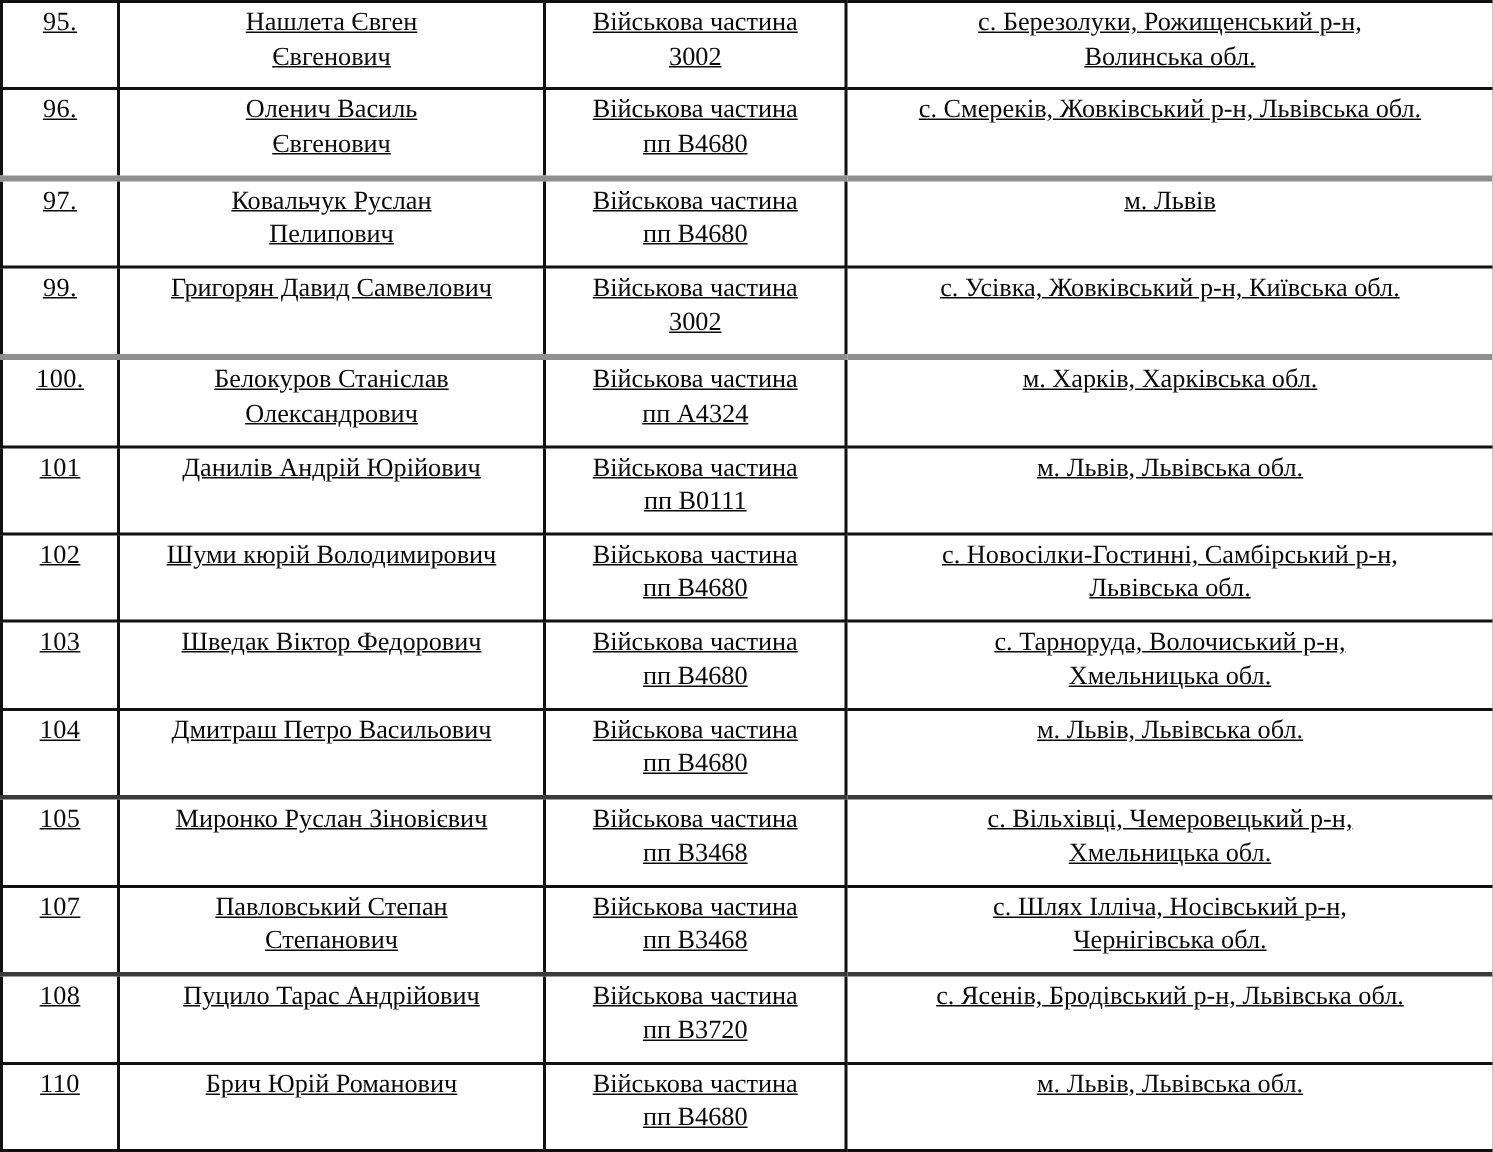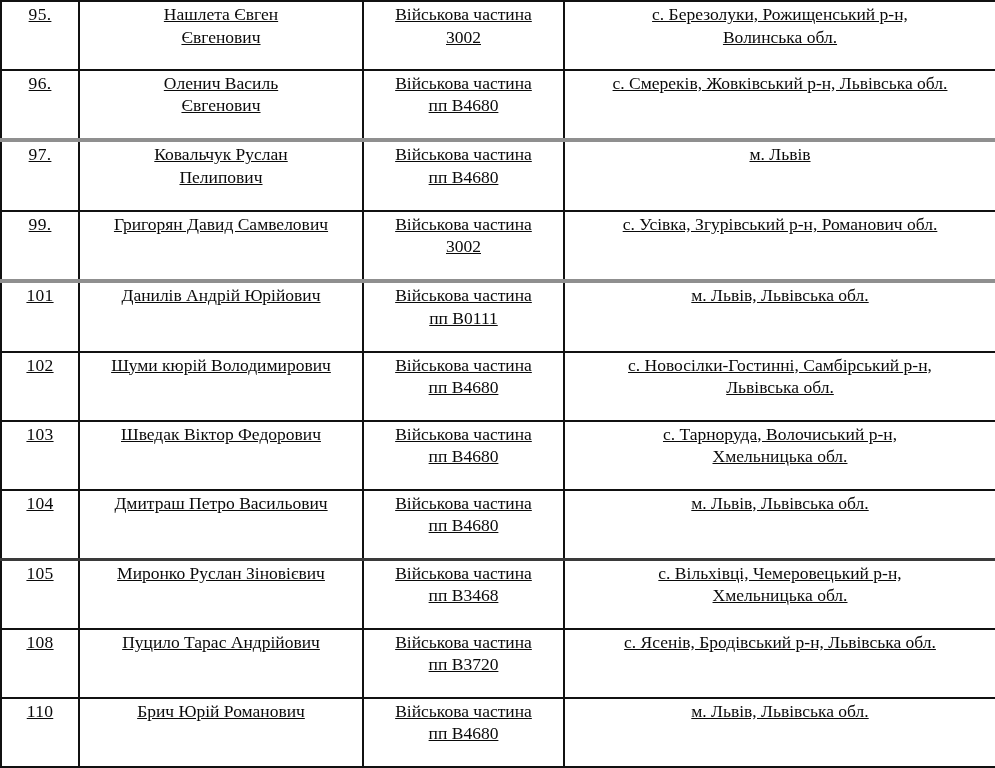--- a/index.html
+++ b/index.html
@@ -77,21 +77,29 @@
 Пелипович</td>
         <td class="cell-unit">Військова частина
 пп В4680</td>
         <td class="cell-loc">м. Львів</td>
       </tr>
       <tr class="sep-gray">
         <td class="cell-num">99.</td>
         <td class="cell-name">Григорян Давид Самвелович</td>
         <td class="cell-unit">Військова частина
 3002</td>
-        <td class="cell-loc">с. Усівка, Згурівський р-н, Романович обл.</td>
+        <td class="cell-loc">с. Усівка, Жовківський р-н, Київська обл.</td>
+      </tr>
+      <tr>
+        <td class="cell-num">100.</td>
+        <td class="cell-name">Белокуров Станіслав
+Олександрович</td>
+        <td class="cell-unit">Військова частина
+пп А4324</td>
+        <td class="cell-loc">м. Харків, Харківська обл.</td>
       </tr>
       <tr>
         <td class="cell-num">101</td>
         <td class="cell-name">Данилів Андрій Юрійович</td>
         <td class="cell-unit">Військова частина
 пп В0111</td>
         <td class="cell-loc">м. Львів, Львівська обл.</td>
       </tr>
       <tr>
         <td class="cell-num">102</td>
@@ -117,20 +125,29 @@
         <td class="cell-loc">м. Львів, Львівська обл.</td>
       </tr>
       <tr>
         <td class="cell-num">105</td>
         <td class="cell-name">Миронко Руслан Зіновієвич</td>
         <td class="cell-unit">Військова частина
 пп В3468</td>
         <td class="cell-loc">с. Вільхівці, Чемеровецький р-н,
 Хмельницька обл.</td>
       </tr>
+      <tr class="sep-dark">
+        <td class="cell-num">107</td>
+        <td class="cell-name">Павловський Степан
+Степанович</td>
+        <td class="cell-unit">Військова частина
+пп В3468</td>
+        <td class="cell-loc">с. Шлях Ілліча, Носівський р-н,
+Чернігівська обл.</td>
+      </tr>
       <tr>
         <td class="cell-num">108</td>
         <td class="cell-name">Пуцило Тарас Андрійович</td>
         <td class="cell-unit">Військова частина
 пп В3720</td>
         <td class="cell-loc">с. Ясенів, Бродівський р-н, Львівська обл.</td>
       </tr>
       <tr>
         <td class="cell-num">110</td>
         <td class="cell-name">Брич Юрій Романович</td>

